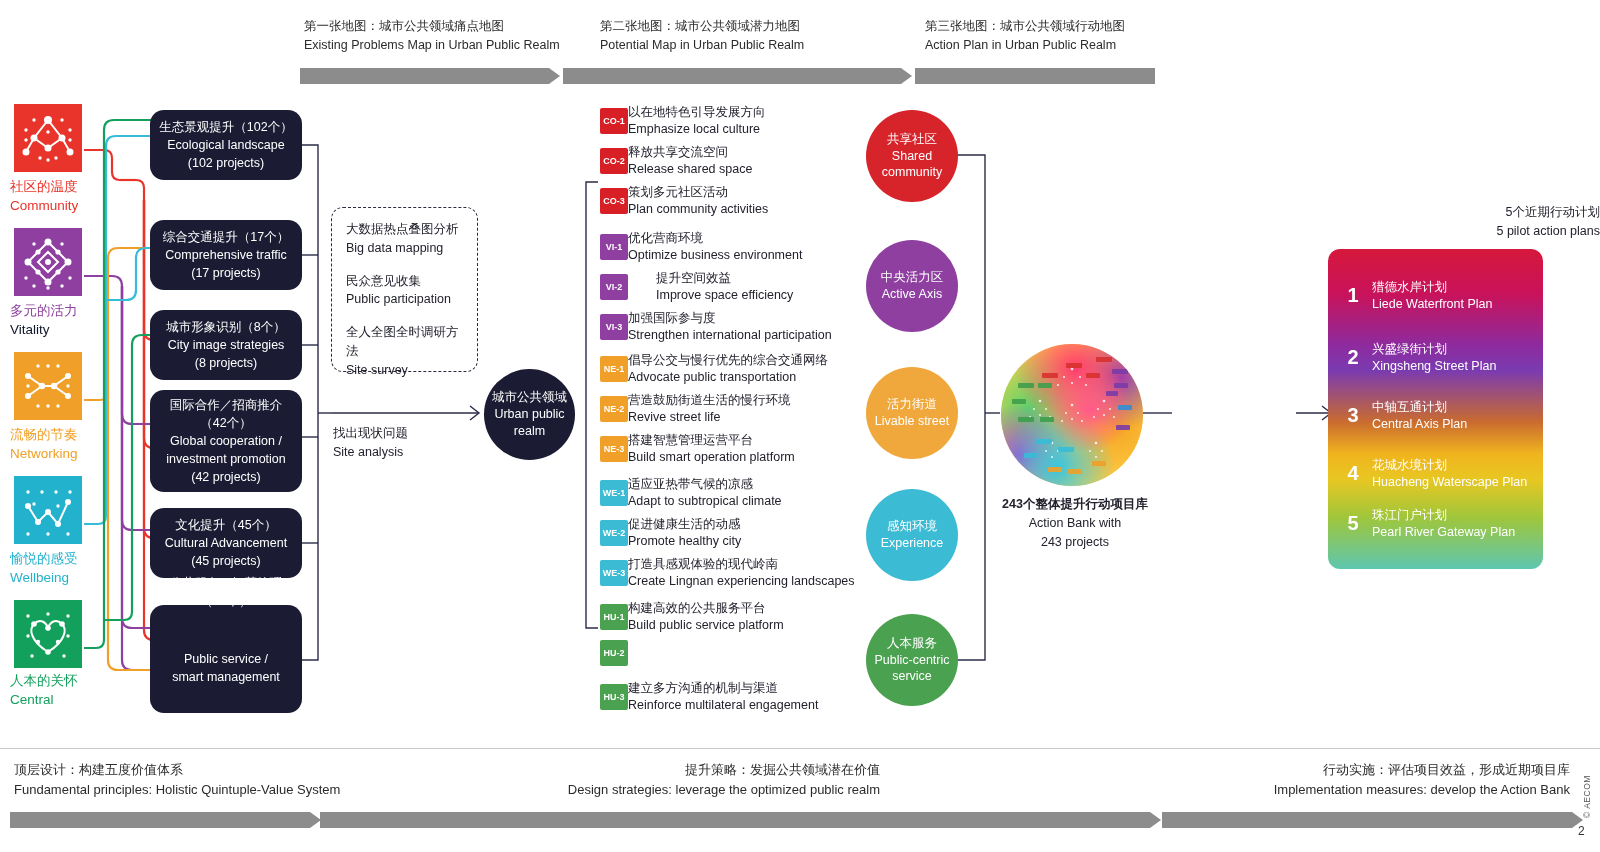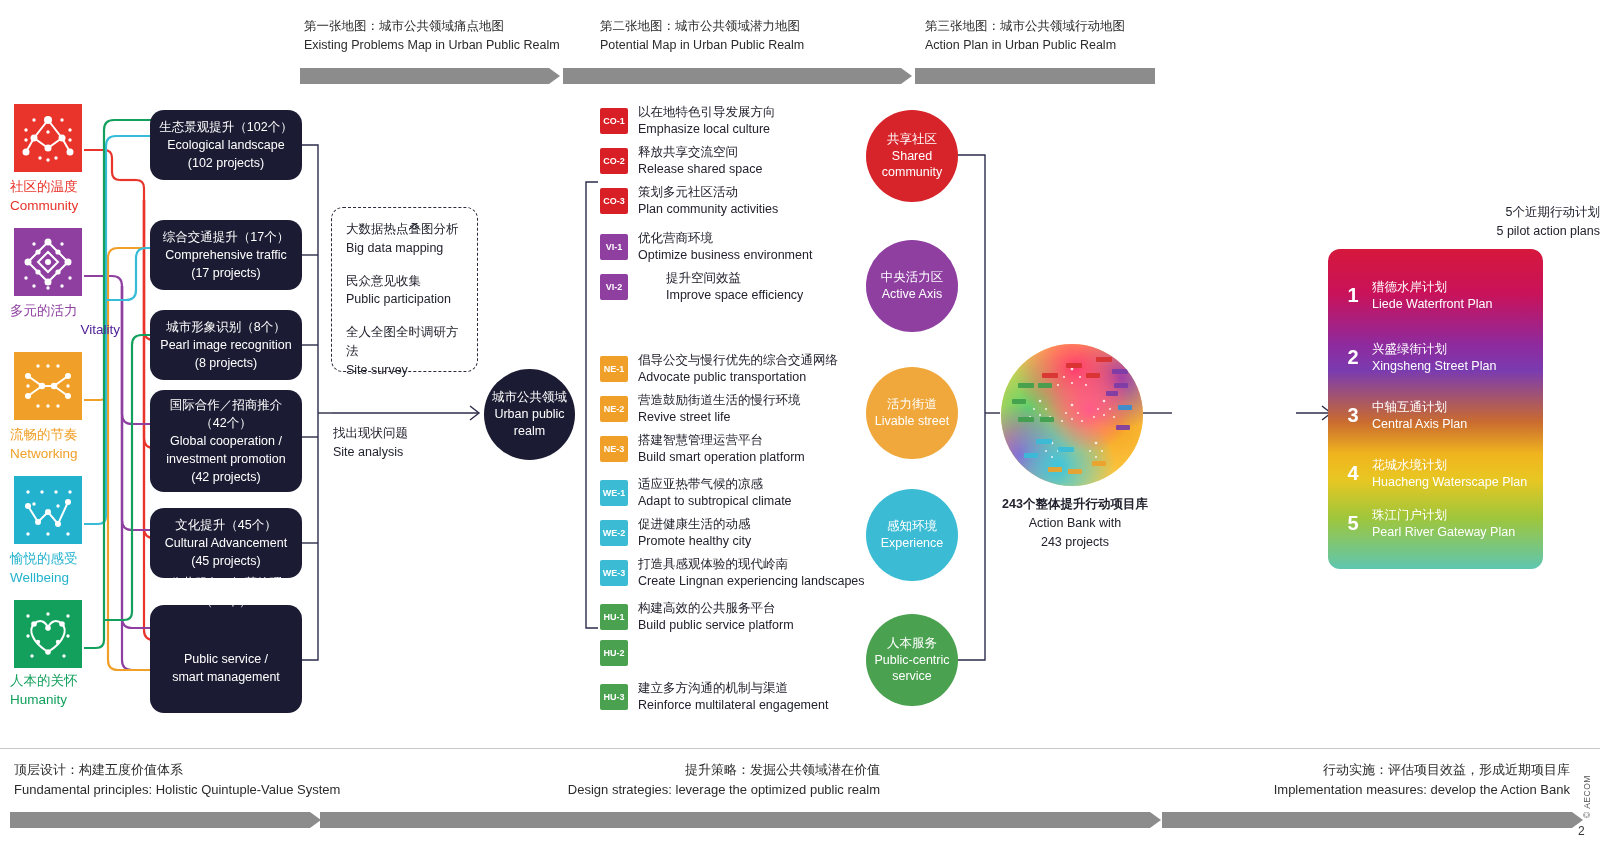--- a/index.html
+++ b/index.html
@@ -112,21 +112,21 @@
   .strat-row { position: absolute; display: flex; align-items: center; }
   .strat-tag {
     width: 28px; height: 26px;
     border-radius: 2px;
     color: #fff;
     font-size: 9px;
     font-weight: bold;
     display: flex; align-items: center; justify-content: center;
     flex: 0 0 auto;
   }
-  .strat-txt { margin-left: 10px; color: #22222e; }
+  .strat-txt { color: #22222e; }
   .strat-txt .cn { font-size: 12.5px; line-height: 1.35; }
   .strat-txt .en { font-size: 12.5px; line-height: 1.35; }
 
   
   .bank-caption { position: absolute; text-align: center; color: #22222e; }
   .bank-caption .cn { font-size: 12.5px; line-height: 1.5; }
   .bank-caption .en { font-size: 12.5px; line-height: 1.5; }
 
   .pilot-title { position: absolute; text-align: right; color: #22222e; }
   .pilot-title .cn { font-size: 12.5px; line-height: 1.5; }
@@ -307,21 +307,21 @@
         <circle cx="12" cy="50" r="1.7"></circle>
           <circle cx="56" cy="50" r="1.7"></circle>
         <circle cx="34" cy="60" r="1.7"></circle>
           <circle cx="20" cy="58" r="1.7"></circle>
           <circle cx="48" cy="58" r="1.7"></circle>
       </g>
     </svg>
   </div>
   <div class="value-text" style="left:10px; top:302px;">
     <div class="cn" style="color:#8e3fa0;">多元的活力</div>
-    <div class="en" style="color:#4c1d95;text-align:right;">Vitality</div>
+    <div class="en" style="color:#0f172a;">Vitality</div>
   </div>
 
   <div class="value-icon" style="left:14px; top:352px;">
     <svg viewBox="0 0 68 68">
         <rect width="68" height="68" fill="#f0a028"></rect>
       <g stroke="#ffffff" stroke-width="2" fill="none">
         <path d="M14 24 L28 34 L14 44"></path>
           <path d="M54 24 L40 34 L54 44"></path>
         <path d="M28 34 L40 34"></path>
       </g>
@@ -395,38 +395,38 @@
           <circle cx="54" cy="16" r="1.7"></circle>
         <circle cx="14" cy="36" r="1.7"></circle>
           <circle cx="54" cy="36" r="1.7"></circle>
         <circle cx="18" cy="56" r="1.7"></circle>
           <circle cx="50" cy="56" r="1.7"></circle>
       </g>
     </svg>
   </div>
   <div class="value-text" style="left:10px; top:672px;">
     <div class="cn" style="color:#13a05c;">人本的关怀</div>
-    <div class="en" style="color:#13a05c;">Humanity</div>
+    <div class="en" style="color:#13a05c;">Central</div>
   </div>
 
   <div class="dark-box" style="left:150px; top:110px; width:152px; height:70px;">
     <div class="cn">生态景观提升（102个）</div>
     <div class="en">Ecological landscape</div>
     <div class="en">(102 projects)</div>
   </div>
 
   <div class="dark-box" style="left:150px; top:220px; width:152px; height:70px;">
     <div class="cn">综合交通提升（17个）</div>
     <div class="en">Comprehensive traffic</div>
     <div class="en">(17 projects)</div>
   </div>
 
   <div class="dark-box" style="left:150px; top:310px; width:152px; height:70px;">
     <div class="cn">城市形象识别（8个）</div>
-    <div class="en">Pearl image recognition</div>
+    <div class="en">City image strategies</div>
     <div class="en">(8 projects)</div>
   </div>
 
   <div class="dark-box" style="left:150px; top:390px; width:152px; height:102px; white-space:pre-line;">
     <div class="cn">国际合作／招商推介
 （42个）</div>
     <div class="en">Global cooperation /
 investment promotion</div>
     <div class="en">(42 projects)</div>
   </div>
@@ -498,20 +498,27 @@
     <div class="strat-txt">
       <div class="cn">优化营商环境</div>
       <div class="en">Optimize business environment</div>
     </div>
   </div>
   <div class="strat-row" style="left:600px; top:270px;gap:28px;">
     <div class="strat-tag" style="background:#8e3fa0;">VI-2</div>
     <div class="strat-txt">
       <div class="cn">提升空间效益</div>
       <div class="en">Improve space efficiency</div>
+    </div>
+  </div>
+  <div class="strat-row" style="left:600px; top:310px;">
+    <div class="strat-tag" style="background:#8e3fa0;">VI-3</div>
+    <div class="strat-txt">
+      <div class="cn">加强国际参与度</div>
+      <div class="en">Strengthen international participation</div>
     </div>
   </div>
 
   <div class="strat-row" style="left:600px; top:352px;">
     <div class="strat-tag" style="background:#f0a028;">NE-1</div>
     <div class="strat-txt">
       <div class="cn">倡导公交与慢行优先的综合交通网络</div>
       <div class="en">Advocate public transportation</div>
     </div>
   </div>

